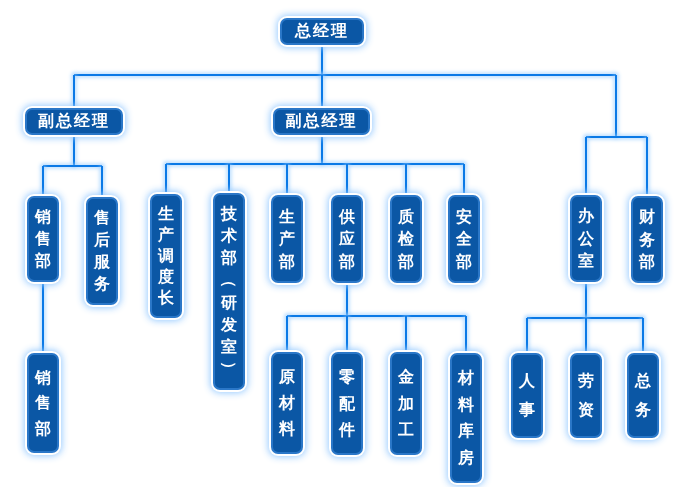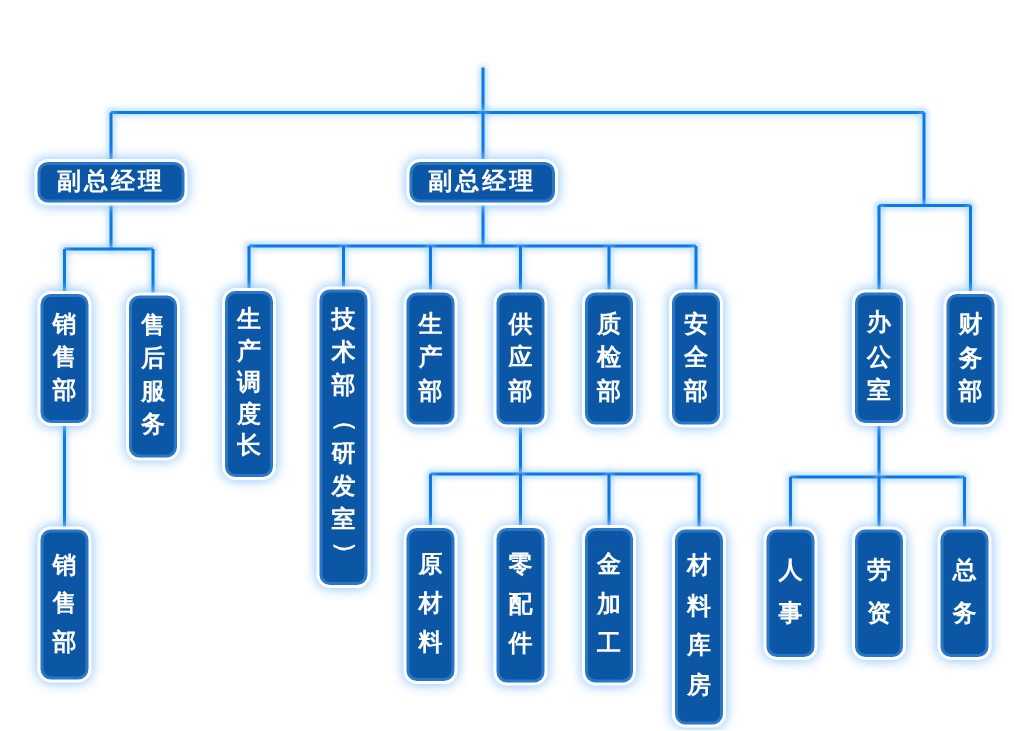--- a/index.html
+++ b/index.html
@@ -54,20 +54,23 @@
   <div class="vline" style="left:346px;top:316px;height:36px"></div>
   <div class="vline" style="left:405px;top:316px;height:36px"></div>
   <div class="vline" style="left:465px;top:316px;height:37px"></div>
 
   <div class="vline" style="left:585px;top:282px;height:36px"></div>
   <div class="hline" style="left:527px;top:317px;width:116px"></div>
   <div class="vline" style="left:526px;top:318px;height:35px"></div>
   <div class="vline" style="left:585px;top:318px;height:35px"></div>
   <div class="vline" style="left:642px;top:318px;height:35px"></div>
 
+  <div class="node h" style="left:280px;top:18px;width:84px;height:27px">
+      <span>总经理</span>
+    </div>
   <div class="node h" style="left:25px;top:108px;width:98px;height:27px">
       <span>副总经理</span>
     </div>
   <div class="node h" style="left:273px;top:108px;width:97px;height:27px">
       <span>副总经理</span>
     </div>
 
   <div class="node v" style="left:27px;top:196px;width:32px;height:86px">
       <span class="vlabel">
         <span class="ch">销</span>

